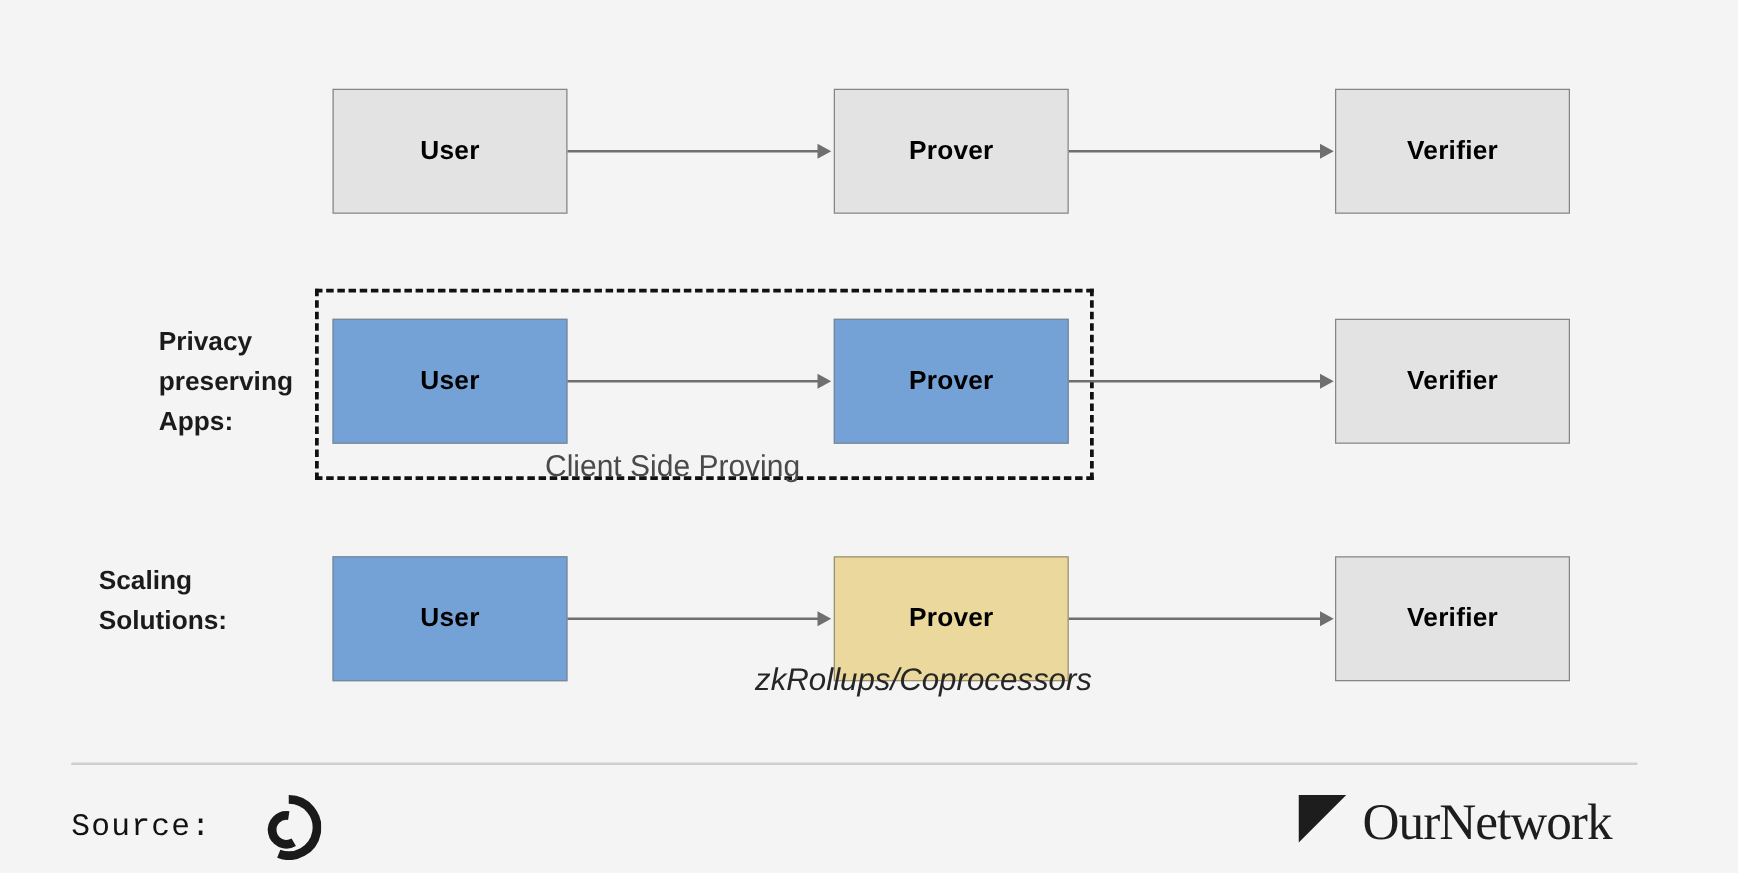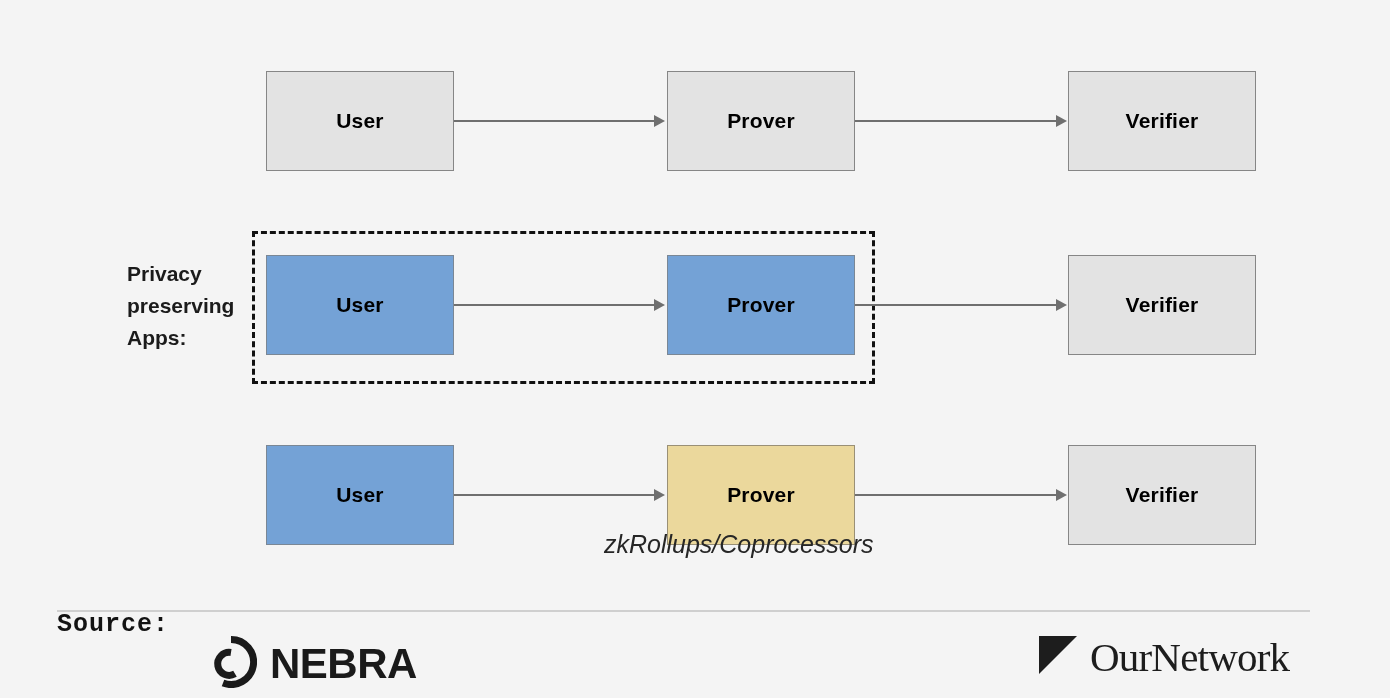--- a/index.html
+++ b/index.html
@@ -158,52 +158,54 @@
   <div class="conn" style="left:454px; top:304px; width:202px;"></div>
   <div class="arrowhead" style="left:654px; top:299px;"></div>
 
   <div class="node blue" style="left:667px; top:255px; width:188px; height:100px;">Prover</div>
 
   <div class="conn" style="left:855px; top:304px; width:203px;"></div>
   <div class="arrowhead" style="left:1056px; top:299px;"></div>
 
   <div class="node gray" style="left:1068px; top:255px; width:188px; height:100px;">Verifier</div>
 
-
+  <div class="caption client-side" style="left:436px; top:360px;">Client Side Proving</div>
+
+  <div class="row-label" style="left:79px; top:449px; width:170px;">Scaling
+Solutions:</div>
 
   <div class="node blue" style="left:266px; top:445px; width:188px; height:100px;">User</div>
 
   <div class="conn" style="left:454px; top:494px; width:202px;"></div>
   <div class="arrowhead" style="left:654px; top:489px;"></div>
 
   <div class="node yellow" style="left:667px; top:445px; width:188px; height:100px;">Prover</div>
 
   <div class="conn" style="left:855px; top:494px; width:203px;"></div>
   <div class="arrowhead" style="left:1056px; top:489px;"></div>
 
   <div class="node gray" style="left:1068px; top:445px; width:188px; height:100px;">Verifier</div>
 
   <div class="caption italic" style="left:604px; top:530px;">zkRollups/Coprocessors</div>
 
   <div class="divider" style="left:57px; top:610px; width:1253px;"></div>
 
-  <div class="source-label" style="left:57px; top:610px;font-weight:bold;">Source:</div>
+  <div class="source-label" style="left:57px; top:647px;">Source:</div>
 
   <div class="nebra-logo" style="left:205px; top:636px;">
     <span style="display:block;">
       <svg width="52" height="52" viewBox="0 0 52 52" aria-hidden="true">
 
         <path d="M 26 3.5
                  A 22.5 22.5 0 1 1 18.0 47.0" fill="none" stroke="#1a1a1a" stroke-width="7" stroke-linecap="butt"></path>
 
         <path d="M 26 16.5
                  A 11.5 11.5 0 1 0 30.0 37.8" fill="none" stroke="#1a1a1a" stroke-width="7" stroke-linecap="butt"></path>
       </svg>
     </span>
-    <span class="nebra-word">NEBRA</span>
   </div>
 
   <div class="on-logo" style="left:1037px; top:633px;">
     <span style="display:block;">
       <svg width="42" height="42" viewBox="0 0 42 42" aria-hidden="true">
         <polygon points="2,2 40,2 2,40" fill="#1d1d1d"></polygon>
       </svg>
     </span>
     <span class="on-word">OurNetwork</span>
   </div>

